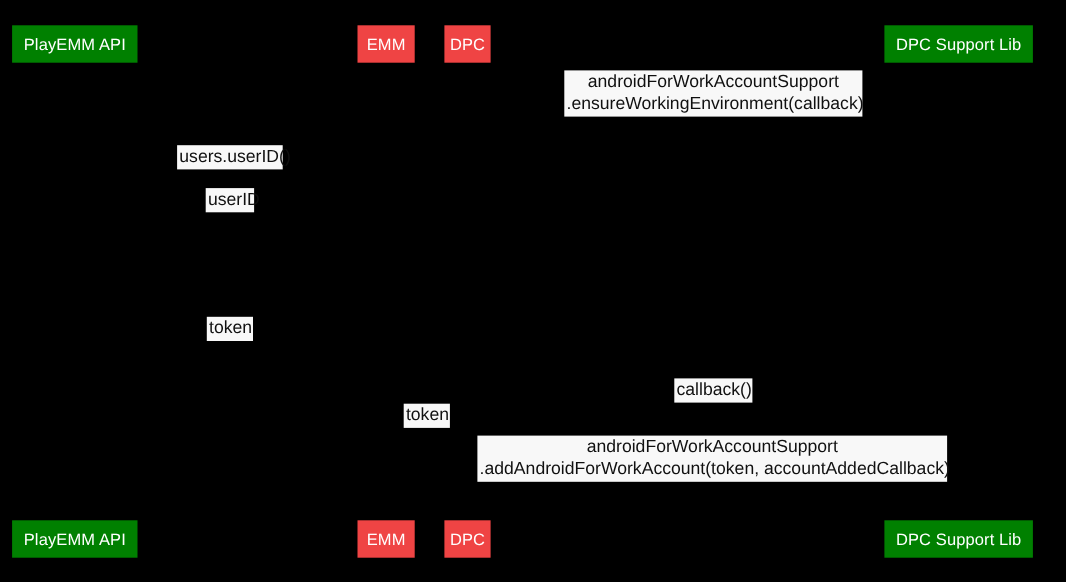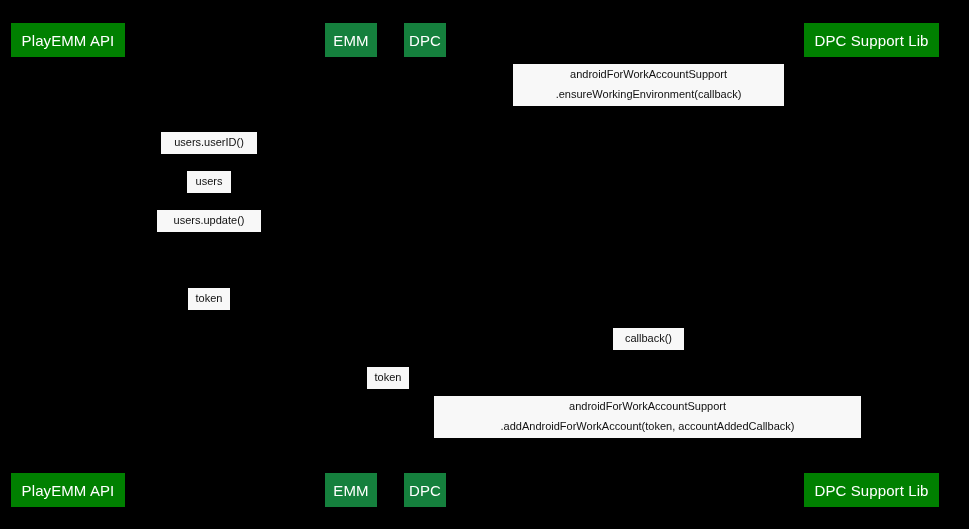--- a/index.html
+++ b/index.html
@@ -26,33 +26,33 @@
     align-items: center;
     justify-content: center;
     color: #ffffff;
     font-size: 15px;
     line-height: 1;
     letter-spacing: 0.1px;
     white-space: nowrap;
     box-sizing: border-box;
   }
   .participant.green { background: #008000; }
-  .participant.blue  { background: #15803d; }
+  .participant.blue  { background: #ef4444; }
 
   .lifeline {
     position: absolute;
     width: 1px;
     background: #000000;
   }
 
   .msg-label {
     position: absolute;
     background: #f8f8f8;
     color: #101010;
-    font-size: 11px;
+    font-size: 16px;
     line-height: 19px;
     text-align: center;
     white-space: pre;
     box-sizing: border-box;
     padding: 1px 2px 2px 2px;
   }
   .msg-label.two-line {
     line-height: 19.5px;
   }
 </style>
@@ -72,28 +72,27 @@
 
   <div class="participant blue" style="left:404px; top:23px; width:42px; height:34px;">DPC</div>
 
   <div class="participant green" style="left:804px; top:23px; width:135px; height:34px;">DPC Support Lib</div>
 
   <div class="msg-label two-line" style="left:513px; top:64px; width:271px;">androidForWorkAccountSupport
 .ensureWorkingEnvironment(callback)</div>
 
   <div class="msg-label" style="left:161px; top:132px; width:96px;">users.userID()</div>
 
-  <div class="msg-label" style="left:187px; top:171px; width:44px;">users</div>
+  <div class="msg-label" style="left:187px; top:171px; width:44px;">userID</div>
 
-  <div class="msg-label" style="left:157px; top:210px; width:104px;">users.update()</div>
 
 
   <div class="msg-label" style="left:188px; top:288px; width:42px;">token</div>
 
-  <div class="msg-label" style="left:613px; top:328px; width:71px;">callback()</div>
+  <div class="msg-label" style="left:613px; top:344px; width:71px;">callback()</div>
 
   <div class="msg-label" style="left:367px; top:367px; width:42px;">token</div>
 
   <div class="msg-label two-line" style="left:434px; top:396px; width:427px;">androidForWorkAccountSupport
 .addAndroidForWorkAccount(token, accountAddedCallback)</div>
 
   <div class="participant green" style="left:11px; top:473px; width:114px; height:34px;">PlayEMM API</div>
 
   <div class="participant blue" style="left:325px; top:473px; width:52px; height:34px;">EMM</div>
 

